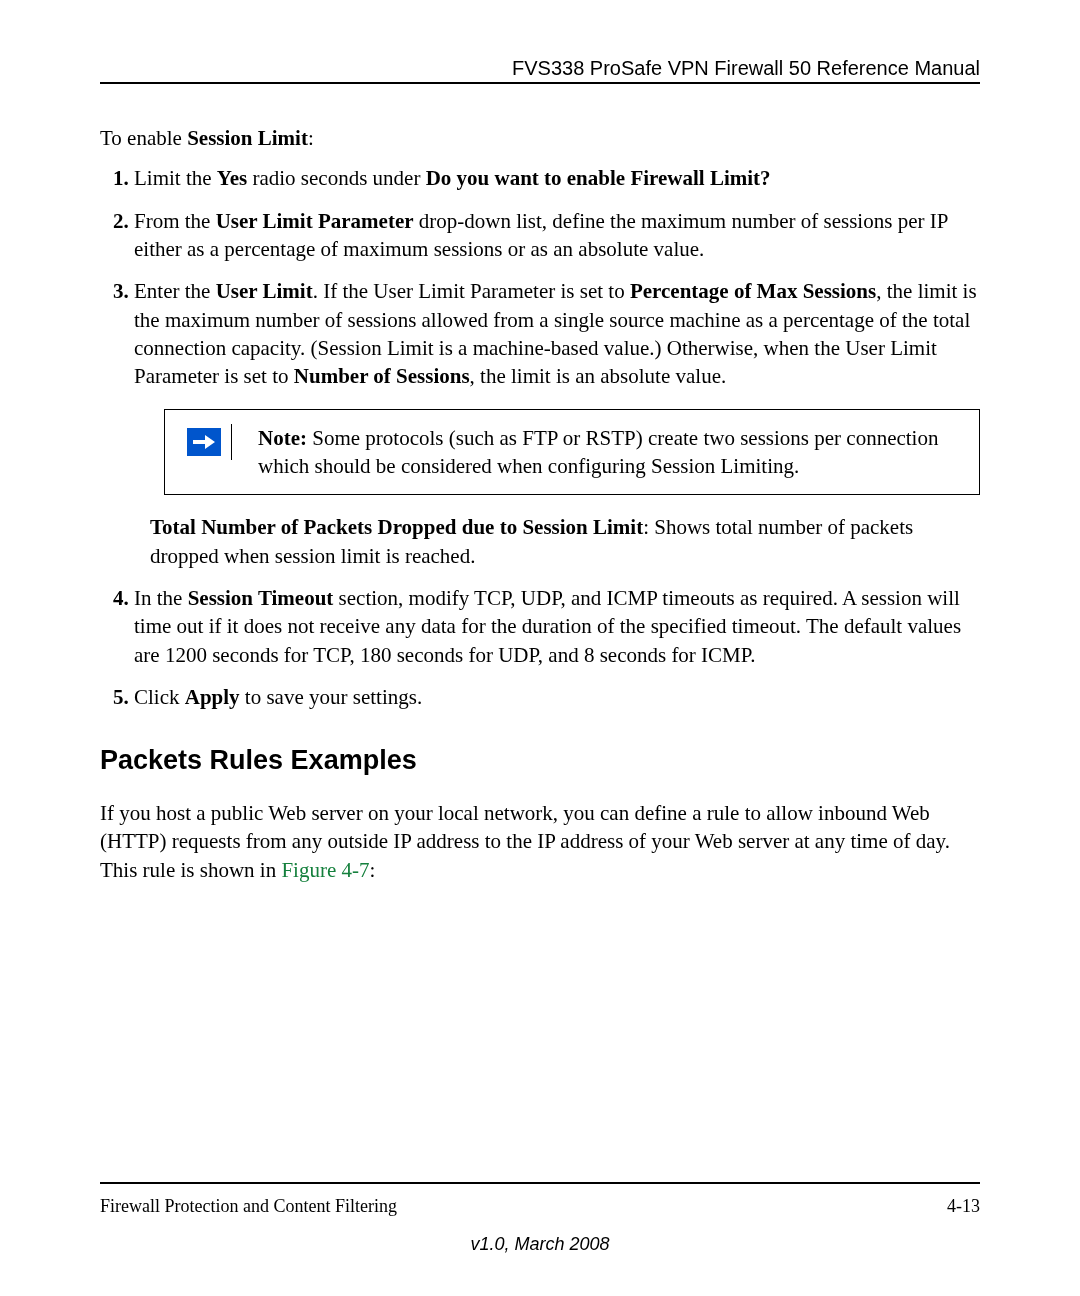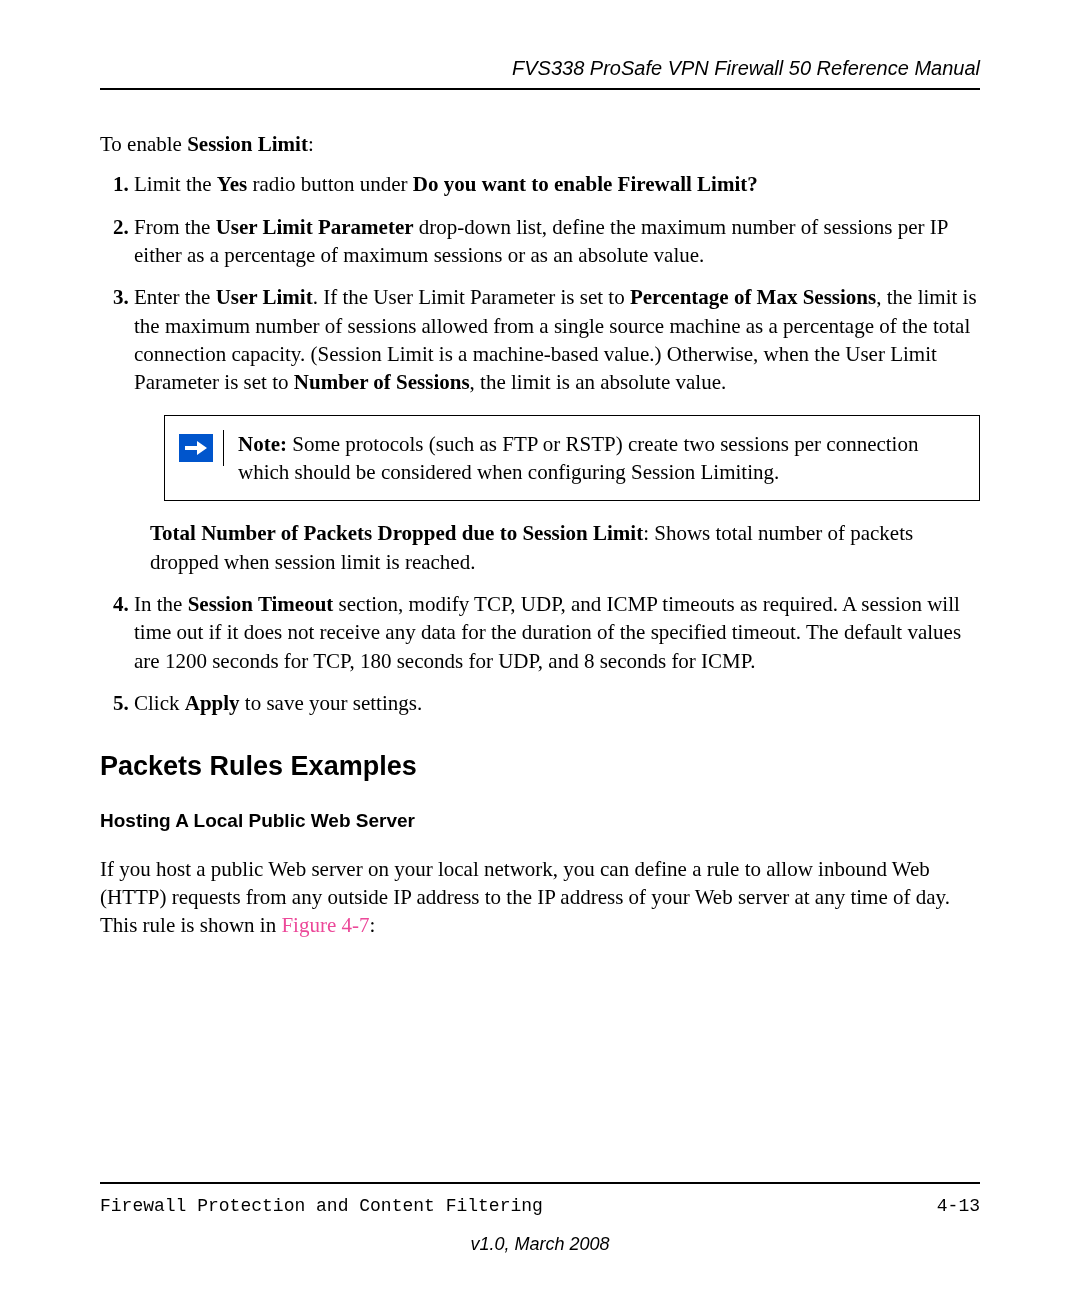--- a/index.html
+++ b/index.html
@@ -13,23 +13,22 @@
   }
   .page {
     width: 1080px;
     min-height: 1296px;
     padding: 55px 100px 40px 100px;
     box-sizing: border-box;
     position: relative;
   }
   .header-title {
     text-align: right;
-    font-style: italic;
     font-size: 20px;
-    margin-bottom: 6px;
+    margin-bottom: 0;
     font-family: Arial, Helvetica, sans-serif;
   }
   hr.hr-top {
     border: none;
     border-top: 2px solid #000;
     margin: 0 0 40px 0;
   }
   .intro {
     margin: 16px 0 12px 0;
   }
@@ -43,24 +42,24 @@
   ol.steps > li::marker {
     font-weight: bold;
   }
   ol.steps p {
     margin: 8px 0 10px 0;
   }
   .bold { font-weight: bold; }
   .note-box {
     border: 1.5px solid #000;
     margin: 18px 0 18px 30px;
-    padding: 14px 16px 14px 12px;
+    padding: 14px 16px 14px 20px;
     display: flex;
     align-items: flex-start;
-    column-gap: 0;
+    column-gap: 12px;
   }
   .note-box .icon-cell {
     border-right: 1.5px solid #000;
     padding: 4px 10px 4px 2px;
     margin-right: 14px;
     display: flex;
     align-items: center;
   }
   .note-icon {
     width: 34px;
@@ -80,36 +79,36 @@
     font-weight: bold;
     font-size: 27px;
     margin: 30px 0 16px 0;
   }
   h3.subsection {
     font-family: Arial, Helvetica, sans-serif;
     font-weight: bold;
     font-size: 19px;
     margin: 24px 0 10px 0;
   }
-  .fig-link { color: #ec4899; margin-top: 44px; }
+  .fig-link { color: #15803d; margin-top: 44px; }
   .footer-area {
     position: absolute;
     bottom: 40px;
     left: 100px;
     right: 100px;
   }
   hr.hr-bottom {
     border: none;
     border-top: 2px solid #000;
     margin: 0 0 10px 0;
   }
   .footer-row {
     display: flex;
     justify-content: space-between;
-    font-family: Liberation Mono, monospace;
+    font-family: Liberation Serif, serif;
     font-size: 18px;
     margin-bottom: 8px;
   }
   .footer-center {
     text-align: center;
     font-style: italic;
     font-family: Arial, Helvetica, sans-serif;
     font-size: 18px;
     margin-top: 13px;
   }
@@ -121,21 +120,21 @@
 
   <div class="header-title">FVS338 ProSafe VPN Firewall 50 Reference Manual</div>
   <hr class="hr-top">
 
   <p class="intro">
     <span>To enable </span><span class="bold">Session Limit</span><span>:</span>
   </p>
 
   <ol class="steps">
     <li>
-      <span>Limit the </span><span class="bold">Yes</span><span> radio button under </span><span class="bold">Do you want to enable Firewall Limit?</span>
+      <span>Limit the </span><span class="bold">Yes</span><span> radio seconds under </span><span class="bold">Do you want to enable Firewall Limit?</span>
     </li>
     <li>
       <span>From the </span><span class="bold">User Limit Parameter</span><span> drop-down list, define the maximum number of sessions per IP either as a percentage of maximum sessions or as an absolute value.</span>
     </li>
     <li>
       <span>Enter the </span><span class="bold">User Limit</span><span>. If the User Limit Parameter is set to </span><span class="bold">Percentage of Max Sessions</span><span>, the limit is the maximum number of sessions allowed from a single source machine as a percentage of the total connection capacity. (Session Limit is a machine-based value.) Otherwise, when the User Limit Parameter is set to </span><span class="bold">Number of Sessions</span><span>, the limit is an absolute value.</span>
 
       <div class="note-box">
         <div class="icon-cell">
           <div class="note-icon">
@@ -155,21 +154,20 @@
     </li>
     <li>
       <span>In the </span><span class="bold">Session Timeout</span><span> section, modify TCP, UDP, and ICMP timeouts as required. A session will time out if it does not receive any data for the duration of the specified timeout. The default values are 1200 seconds for TCP, 180 seconds for UDP, and 8 seconds for ICMP.</span>
     </li>
     <li>
       <span>Click </span><span class="bold">Apply</span><span> to save your settings.</span>
     </li>
   </ol>
 
   <h2 class="section">Packets Rules Examples</h2>
-  <h3 class="subsection">Hosting A Local Public Web Server</h3>
   <p>
     <span>If you host a public Web server on your local network, you can define a rule to allow inbound Web (HTTP) requests from any outside IP address to the IP address of your Web server at any time of day. This rule is shown in </span><span class="fig-link">Figure 4-7</span><span>:</span>
   </p>
 
   <div class="footer-area">
     <hr class="hr-bottom">
     <div class="footer-row">
       <span>Firewall Protection and Content Filtering</span>
       <span>4-13</span>
     </div>

